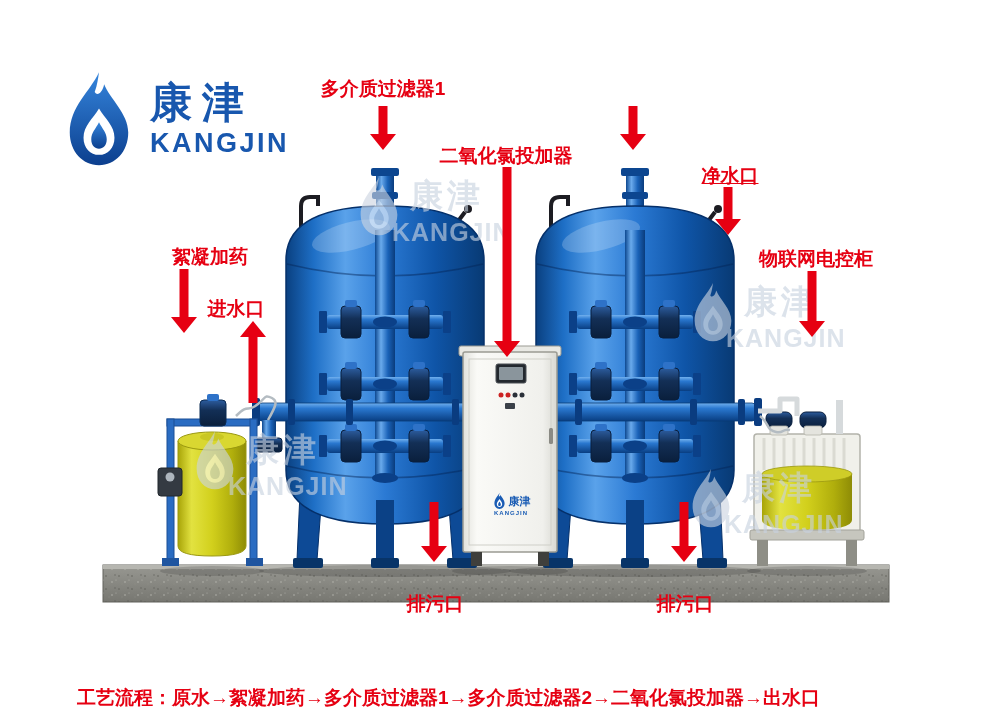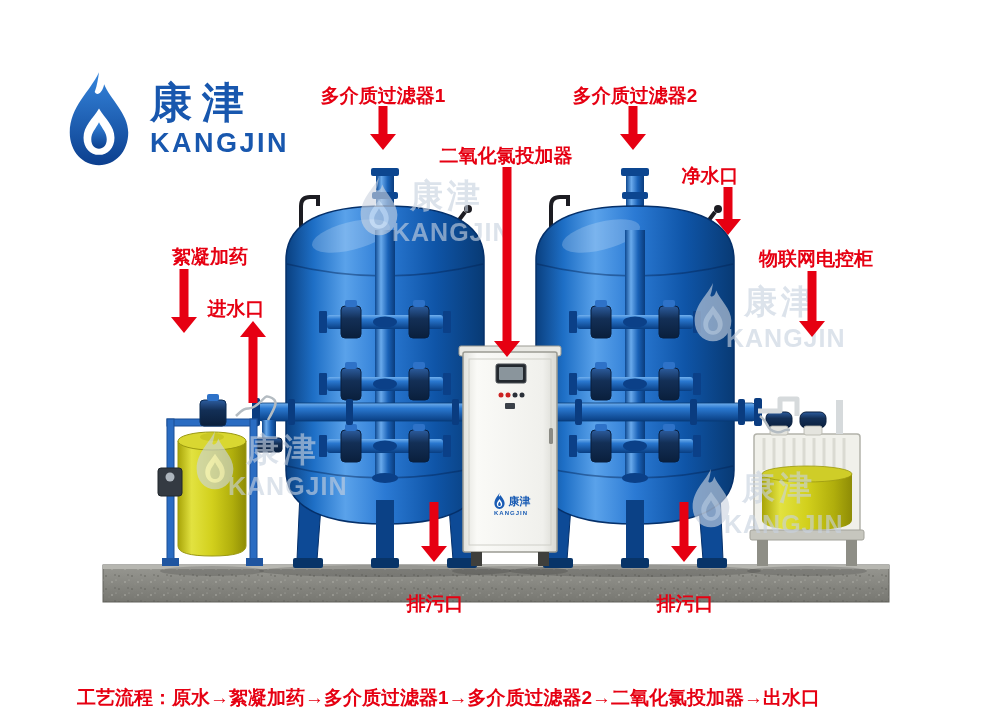--- a/index.html
+++ b/index.html
@@ -277,24 +277,23 @@
   <div class="cab-logo">
     <div class="cab-row">
       <svg width="15" height="18" viewBox="0 0 100 115">
           <use href="#flameShape" fill="#1a5cb4"></use>
         </svg>
       <span class="cab-cn">康津</span>
     </div>
     <div class="cab-en">KANGJIN</div>
   </div>
 
-  <div class="lbl" style="left:383px;top:83px;">多介质过滤器1</div>
-  <div class="lbl" style="left:635px;top:83px;">多介质过滤器2</div>
+  <div class="lbl" style="left:383px;top:76px;">多介质过滤器1</div>
   <div class="lbl" style="left:506px;top:143px;">二氧化氯投加器</div>
-  <div class="lbl" style="left:710px;top:163px;">净水口</div>
+  <div class="lbl" style="left:730px;top:163px;text-decoration:underline;">净水口</div>
   <div class="lbl" style="left:210px;top:244px;">絮凝加药</div>
   <div class="lbl" style="left:236px;top:296px;">进水口</div>
   <div class="lbl" style="left:816px;top:246px;">物联网电控柜</div>
   <div class="lbl" style="left:435px;top:591px;">排污口</div>
   <div class="lbl" style="left:685px;top:591px;">排污口</div>
 
   <div class="arrow down" style="left:370px;top:106px;height:44px;">
       <div class="shaft"></div>
       <div class="head"></div>
     </div>

